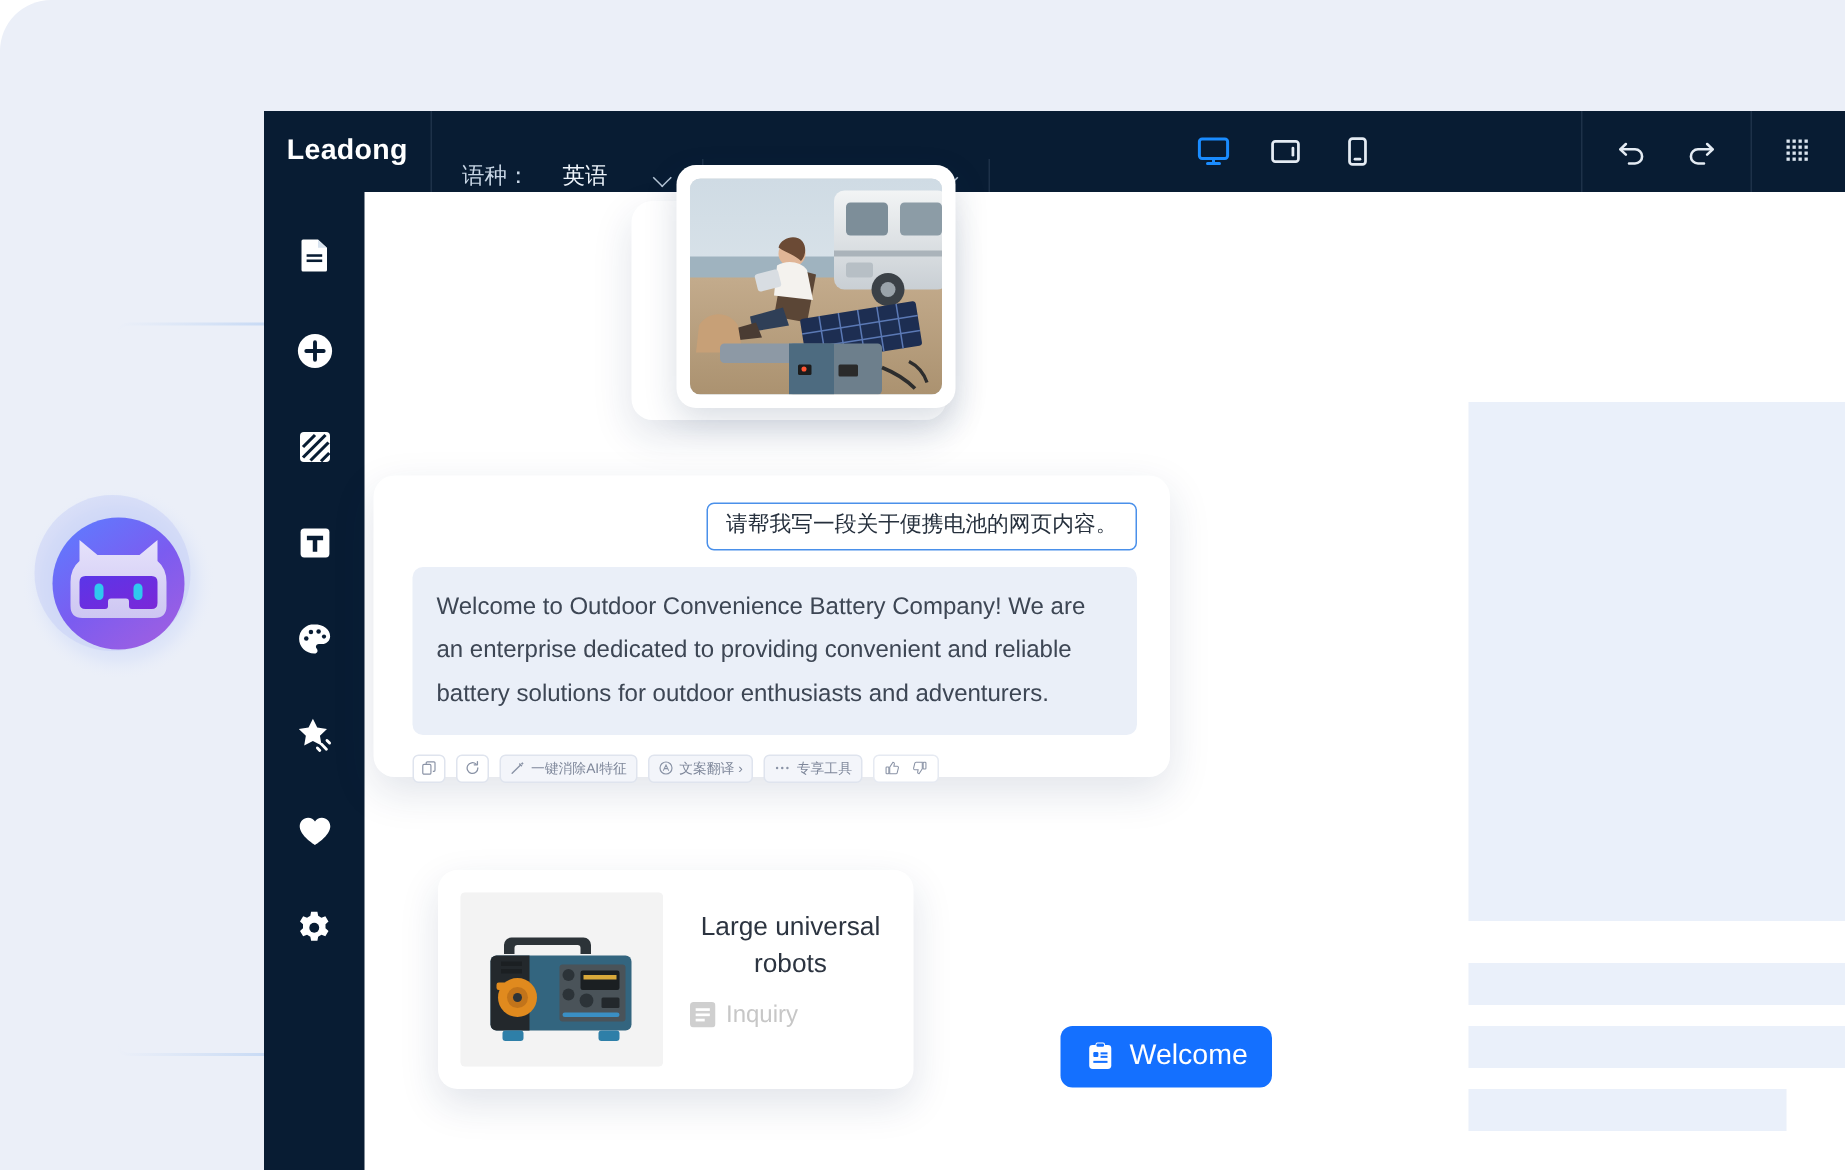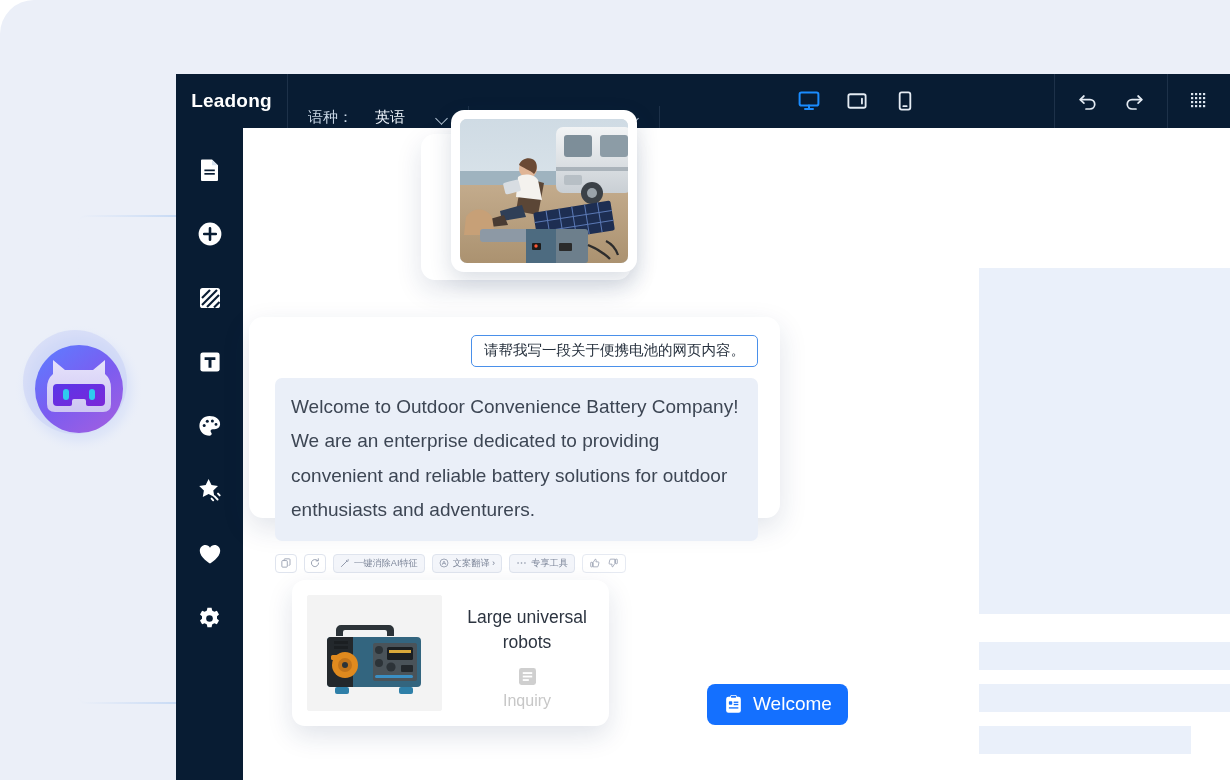--- a/index.html
+++ b/index.html
@@ -169,21 +169,21 @@
     font-size: 14.5px;
     color: #26303d;
     line-height: 1;
     white-space: nowrap;
   }
   .answer-bubble {
     margin-top: 11px;
     background: #eaeff8;
     border-radius: 7px;
     padding: 12px 16px 13px;
-    font-size: 19px;
+    font-size: 16px;
     line-height: 1.82;
     color: #3d4654;
   }
   .msg-tools {
     display: flex; align-items: center; gap: 7px;
     margin-top: 13px;
   }
   .tool-btn {
     height: 19px;
     border: 1px solid #dfe4ee;
@@ -226,21 +226,20 @@
     color: #2c3440;
     line-height: 1.45;
     max-width: 140px;
   }
   .prod-inquiry {
     margin-top: 12px;
     display: flex; align-items: center; gap: 7px;
     font-size: 16px;
     color: #c7c7c7;
     cursor: pointer;
-    flex-direction: column;
   }
 
   
   .badge {
     position: absolute;
     display: flex; align-items: center; gap: 9px;
     background: #1470ff;
     border-radius: 8px;
     color: #ffffff;
     font-size: 19px;

